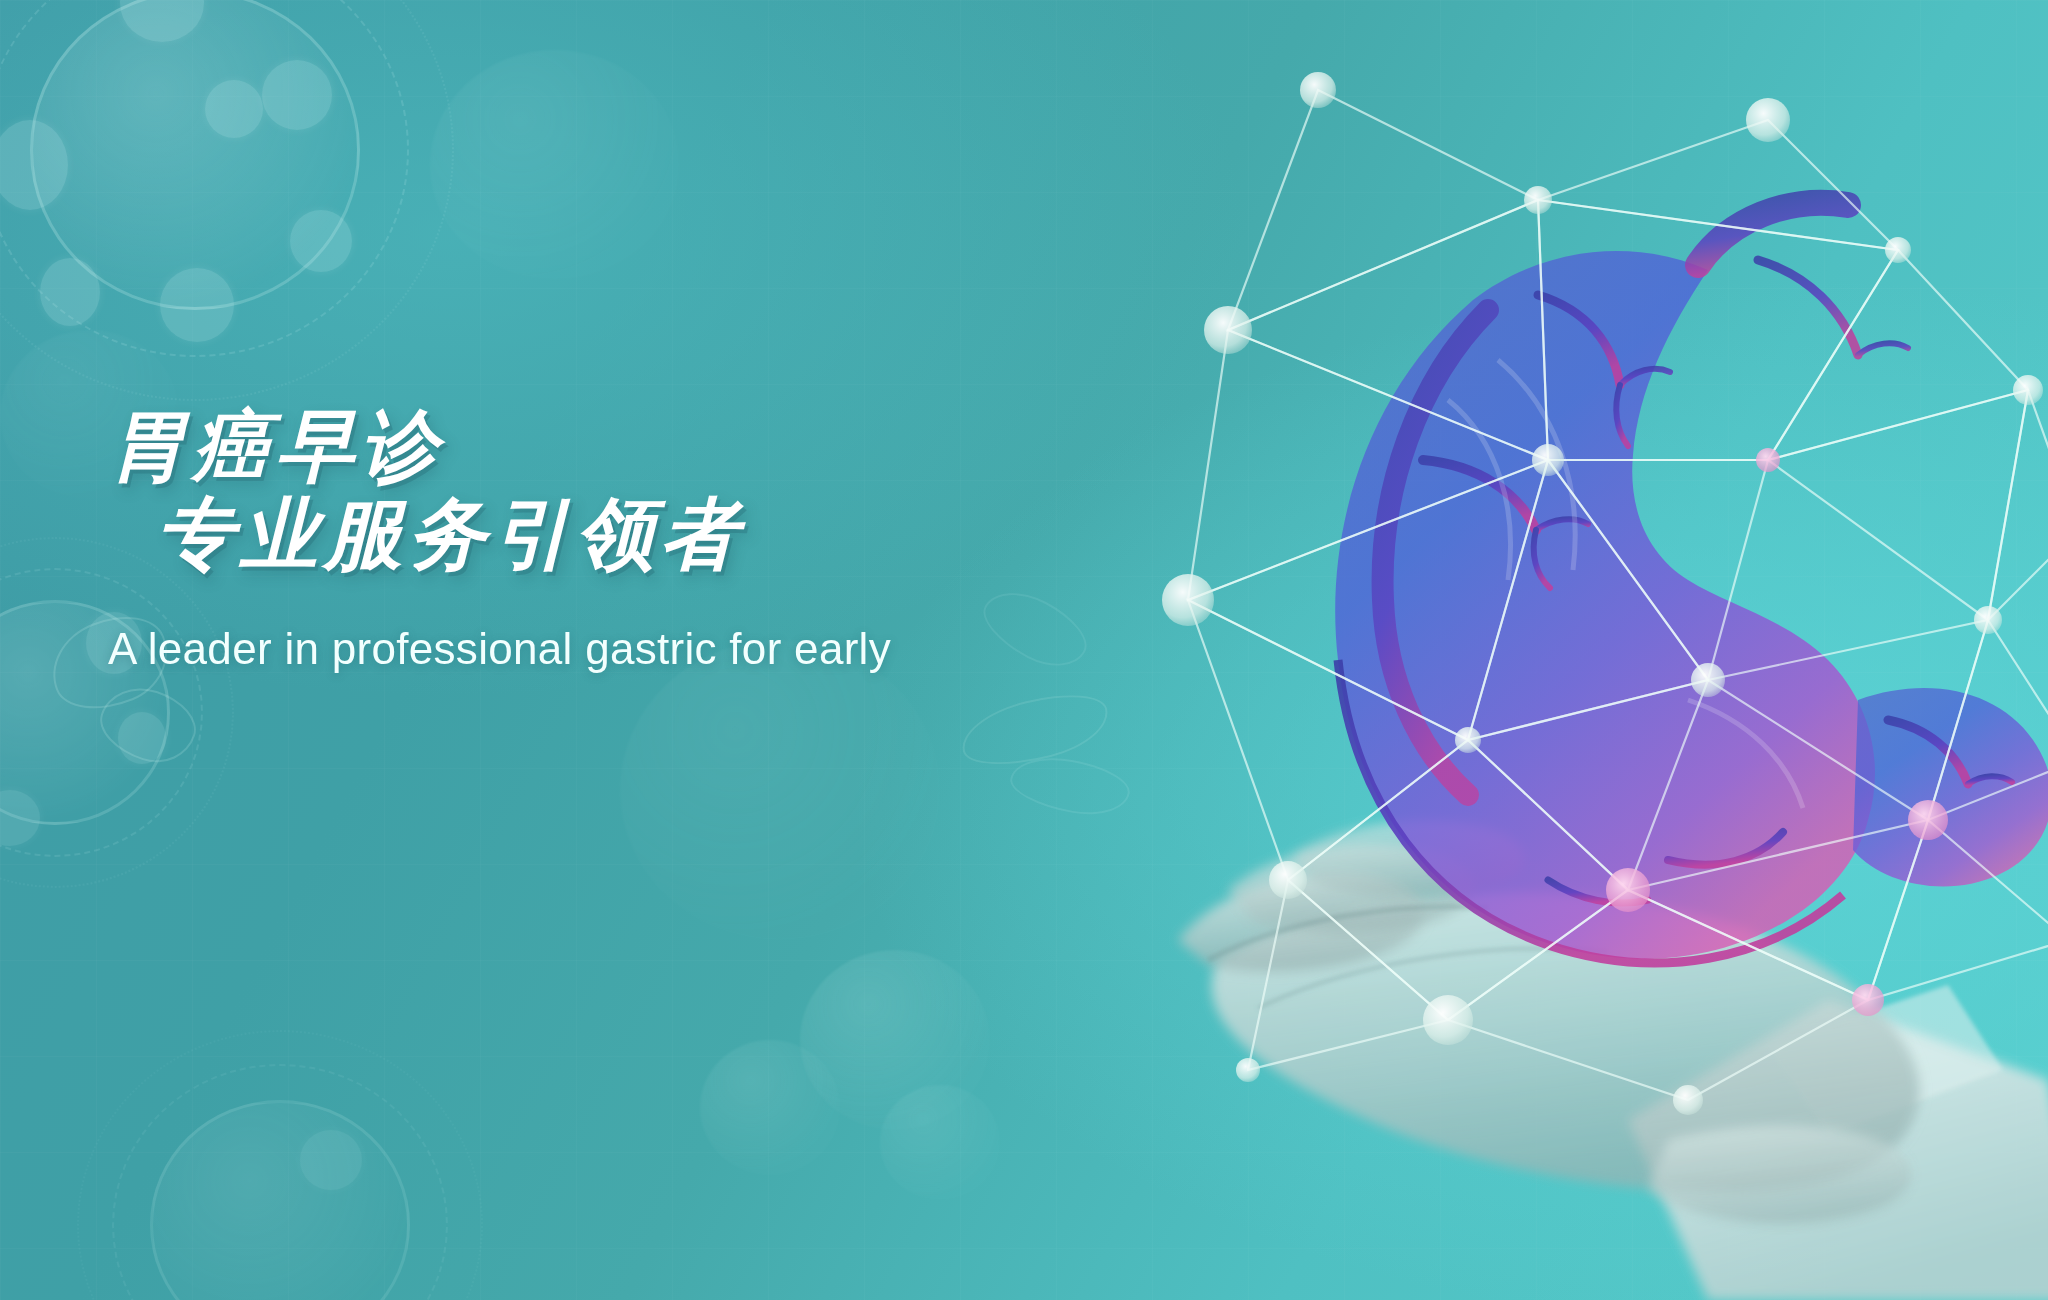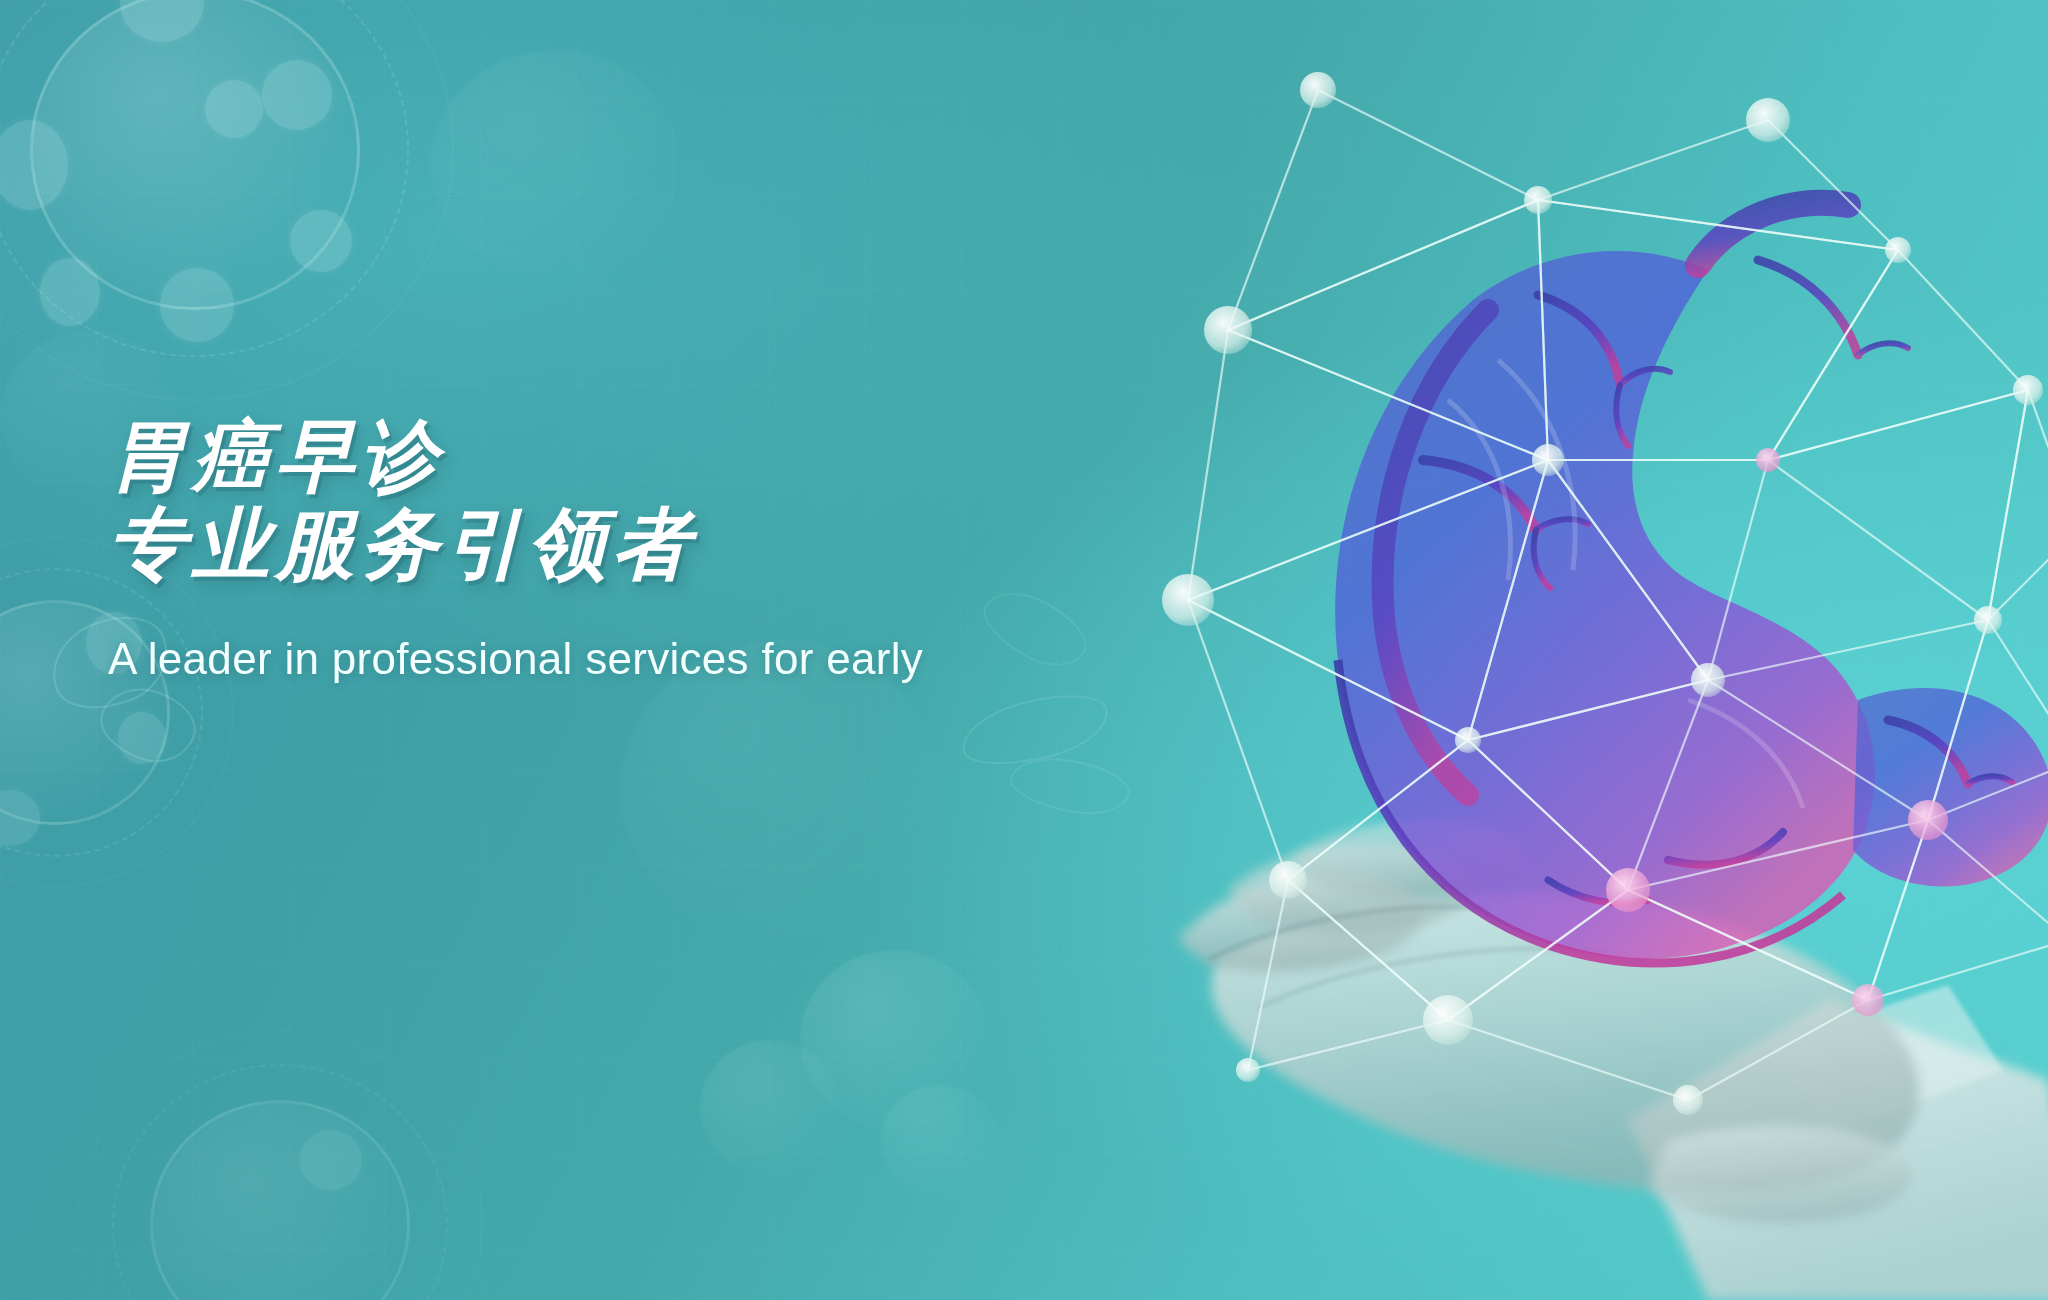--- a/index.html
+++ b/index.html
@@ -54,37 +54,37 @@
     position:absolute; inset:0;
     background-image:
       linear-gradient(rgba(255,255,255,0.022) 1px, transparent 1px),
       linear-gradient(90deg, rgba(255,255,255,0.022) 1px, transparent 1px);
     background-size:96px 96px;
   }
 
   
   .text-block {
     position:absolute;
-    left:108px; top:412px;
+    left:108px; top:402px;
     width:1080px;
     z-index:20;
   }
   .headline {
     color:#ffffff;
     font-weight:bold;
     font-style:italic;
     font-size:78px;
     line-height:1.13;
     letter-spacing:6px;
     white-space:nowrap;
     text-shadow:
        3px 4px 0 rgba(40,110,120,0.38),
        5px 7px 14px rgba(20,70,80,0.25);
   }
-  .headline .l2 { display:block; }
+  .headline .l2 { display:block;margin-left:48px; }
 
   .subtitle {
     margin-top:40px;
     color:#f2fffe;
     font-size:44px;
     line-height:1.42;
     font-weight:400;
     letter-spacing:0.3px;
     text-shadow:0 2px 10px rgba(20,80,90,0.28);
   }
@@ -300,17 +300,17 @@
       </g>
     </svg>
   </div>
 
   <div class="text-block">
     <div class="headline">
       <span>胃癌早诊</span>
       <span class="l2">专业服务引领者</span>
     </div>
     <div class="subtitle">
-      <span>A leader in professional services for early</span>
+      <span>A leader in professional gastric for early</span>
     </div>
   </div>
 
 </div>
 
 </body></html>

